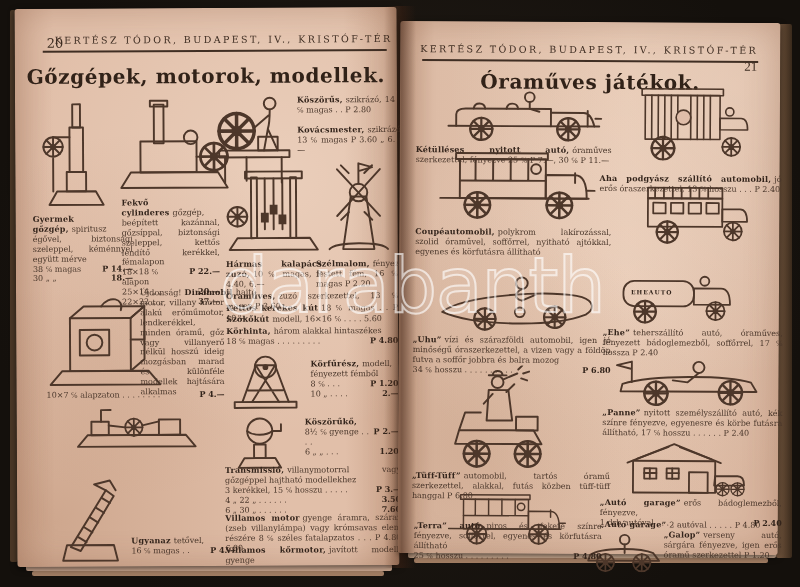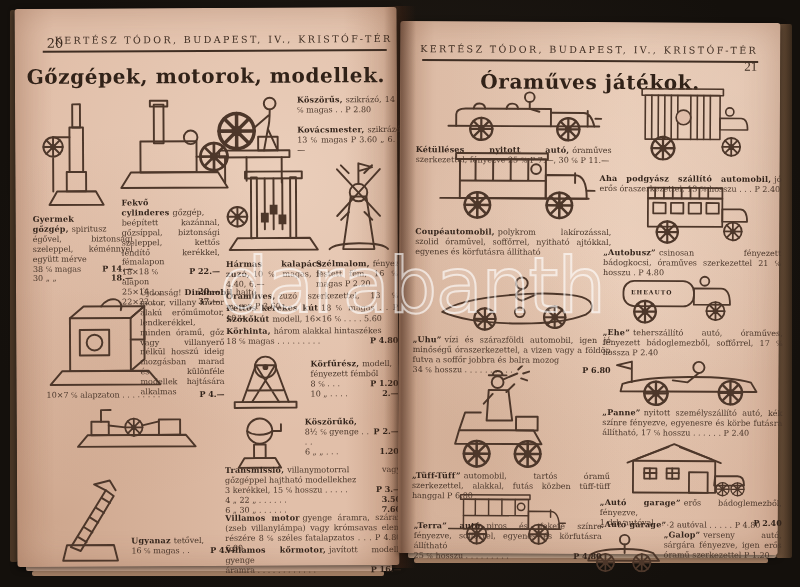--- a/index.html
+++ b/index.html
@@ -394,24 +394,20 @@
           <span>6     „       30  „       .  .  .  .  .  .</span>
           <span class="p">7.60</span>
         </div>
     </div>
 
     <div class="itm" style="left:208px;top:506px;width:176px;">
       <b>Villamos motor</b><span>gyenge áramra, száraz (zseb villanylámpa) vagy krómsavas elem részére 8 ℅ széles fatalapzatos  .  .  .  P 4.80  6.80</span>
     </div>
     <div class="itm" style="left:208px;top:538px;width:176px;">
       <b>Villamos kőrmotor,</b><span>javított modell, gyenge</span>
-      <div class="pl">
-          <span>áramra  .  .  .  .  .  .     .  .  .  .  .  .</span>
-          <span class="p">P 16.—</span>
-        </div>
     </div>
 
     <div class="itm" style="left:114px;top:528px;width:104px;">
       <b>Ugyanaz</b><span>tetővel,</span>
       <div class="pl">
           <span>16 ℅ magas  .  .</span>
           <span class="p">P 4.—</span>
         </div>
     </div>
   </div>
@@ -482,23 +478,20 @@
       <div class="pl">
           <span>25 ℅ hosszu  .  .  .  .  .  .  .  .  .</span>
           <span class="p">P 4.80</span>
         </div>
     </div>
 
     <div class="itm" style="left:200px;top:140px;width:182px;margin-top:12px;">
       <b>Aha podgyász szállító automobil,</b><span>jó erős óraszerkezettel, 13 ℅ hosszu  .  .  .  P 2.40</span>
     </div>
 
-    <div class="itm" style="left:204px;top:226px;width:178px;">
-      <b>„Autobusz”</b><span>csinosan fényezett bádogkocsi, óraműves szerkezettel 21 ℅ hosszu  .  P 4.80</span>
-    </div>
 
     <div class="itm" style="left:204px;top:306px;width:180px;">
       <b>„Ehe”</b><span>teherszállító autó, óraműves, fényezett bádoglemezből, soffőrrel, 17 ℅ hossza  P 2.40</span>
     </div>
 
     <div class="itm" style="left:204px;top:386px;width:180px;">
       <b>„Panne”</b><span>nyitott személyszállító autó, kék színre fényezve, egyenesre és körbe futásra állítható, 17 ℅ hosszu  .  .  .  .  .  .  P 2.40</span>
     </div>
 
     <div class="itm" style="left:202px;top:476px;width:182px;">

